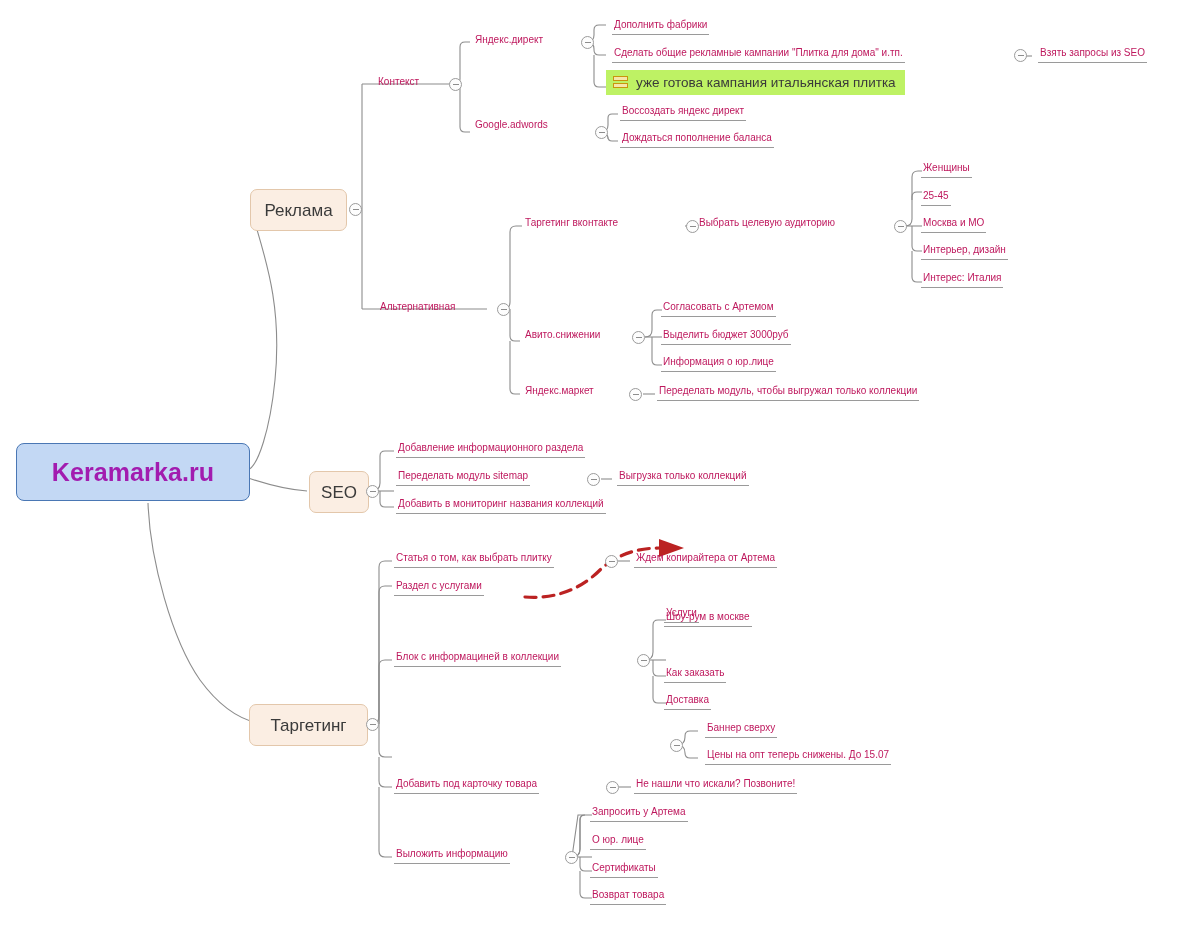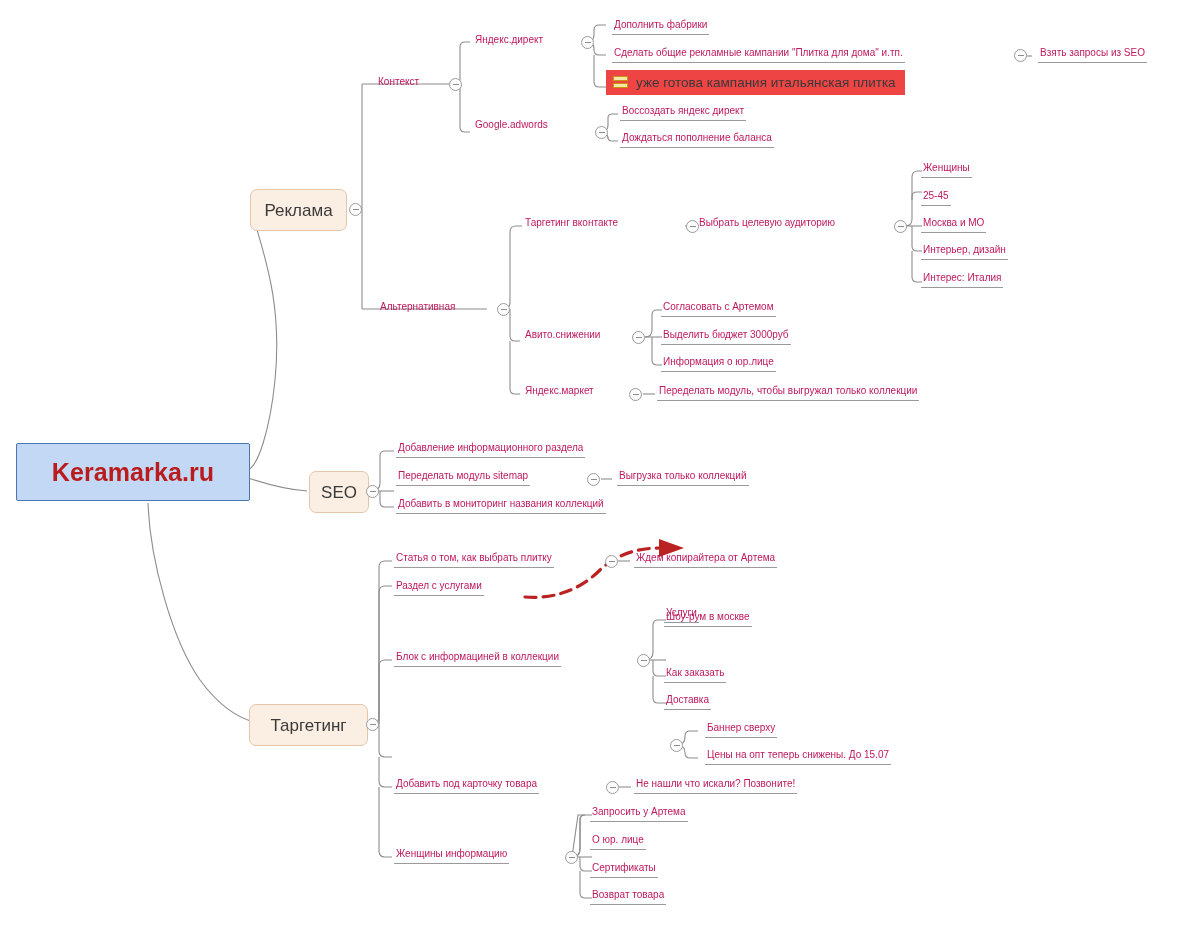--- a/index.html
+++ b/index.html
@@ -30,22 +30,22 @@
   }
   .node .txt{
     display:inline-block;
     white-space:nowrap;
   }
 
   
   .root{
     background:#c3d8f4;
     border:1.6px solid #4a77b4;
-    border-radius:2px;
-    color:#b91c1c;
+    border-radius:8px;
+    color:#a21caf;
     font-size:25px;
     font-weight:bold;
     letter-spacing:.1px;
     padding:0;
     display:flex;
     align-items:center;
     justify-content:center;
   }
 
   
@@ -68,21 +68,21 @@
   .leaf .txt{
     display:block;
     padding:0 2px 4px 2px;
   }
   .leaf.ul .txt{
     border-bottom:1px solid #9a9a9a;
   }
 
   
   .note{
-    background:#ef4444;
+    background:#bef264;
     border:none;
     display:flex;
     align-items:center;
     gap:8px;
     padding:5px 9px 5px 7px;
     font-size:13.5px;
     color:#3a3a3a;
   }
   .note-ico{
     width:15px;height:15px;
@@ -377,21 +377,21 @@
   <div class="node leaf ul" style="left:394px;top:779px;">
     <span class="txt">Добавить под карточку товара</span>
   </div>
   <div class="toggle" style="left:606px;top:781px;"></div>
 
   <div class="node leaf ul" style="left:634px;top:779px;">
     <span class="txt">Не нашли что искали? Позвоните!</span>
   </div>
 
   <div class="node leaf ul" style="left:394px;top:849px;">
-    <span class="txt">Женщины информацию</span>
+    <span class="txt">Выложить информацию</span>
   </div>
   <div class="toggle" style="left:565px;top:851px;"></div>
 
   <div class="node leaf ul" style="left:590px;top:807px;">
     <span class="txt">Запросить у Артема</span>
   </div>
   <div class="node leaf ul" style="left:590px;top:835px;">
     <span class="txt">О юр. лице</span>
   </div>
   <div class="node leaf ul" style="left:590px;top:863px;">

